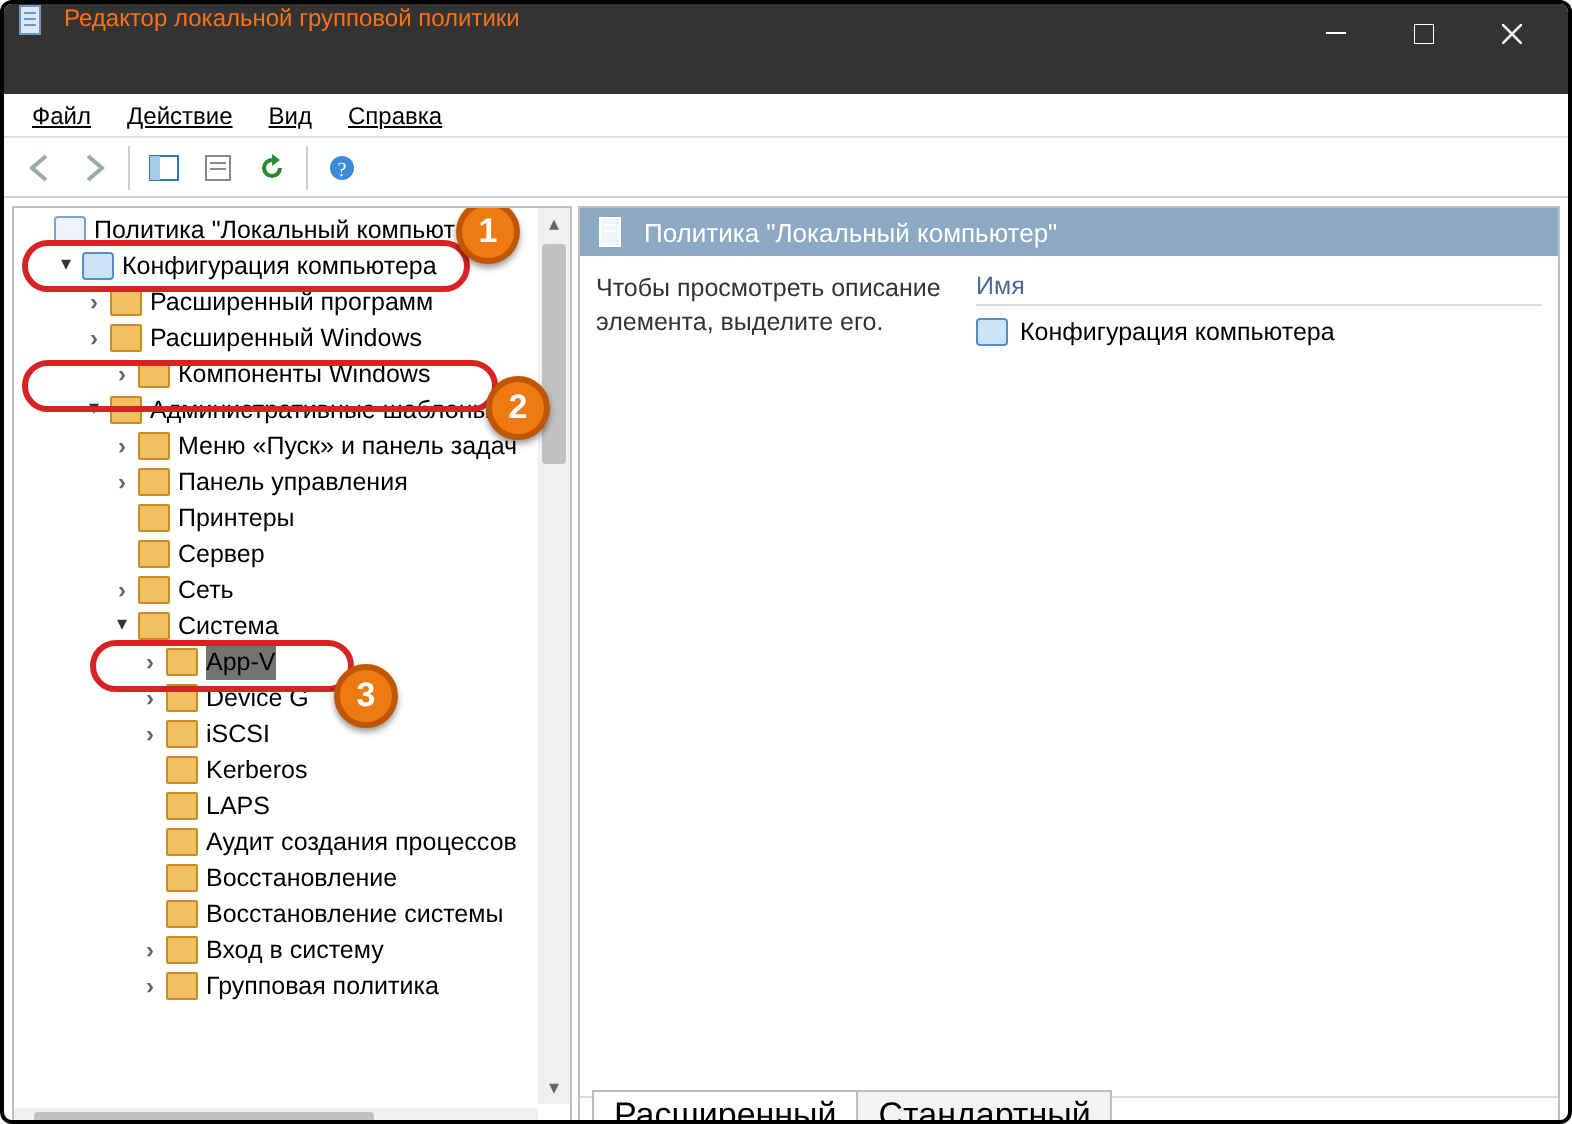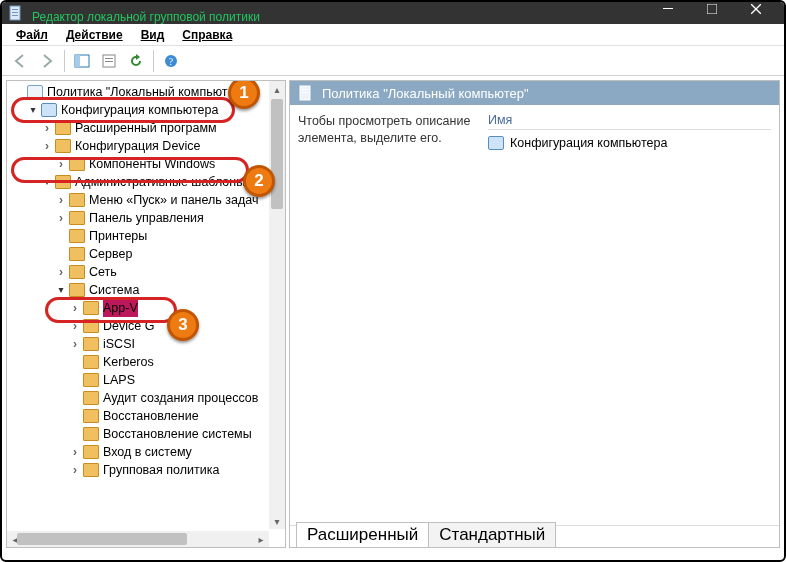--- a/index.html
+++ b/index.html
@@ -9,25 +9,25 @@
     font-size: 12px;
     background: #fff;
     color: #000;
     width: 786px;
     height: 562px;
     overflow: hidden;
     border: 2px solid #000;
     border-radius: 6px;
   }
   .titlebar {
-    height: 22px;
+    height: 45px;
     background: #333;
-    color: #22c55e;
-    display: flex;
-    align-items: flex-end;
+    color: #f97316;
+    display: flex;
+    align-items: flex-start;
     padding: 0 6px;
     font-size: 12px;
   }
   .titlebar .title-icon { margin-right: 8px; }
   .titlebar .title-text { flex: 1; }
   .title-btn {
     width: 44px; height: 30px;
     display: flex; align-items: center; justify-content: center;
     color: #fff;
   }
@@ -36,21 +36,20 @@
     display: flex;
     align-items: center;
     padding: 0 6px;
     gap: 2px;
     border-bottom: 1px solid #e0e0e0;
     background: #fff;
   }
   .menubar .menu-item {
     padding: 2px 8px;
     cursor: default;
-    font-weight: bold;
   }
   .menubar .menu-item .accel { text-decoration: underline; }
   .toolbar {
     height: 30px;
     display: flex;
     align-items: center;
     padding: 2px 6px;
     gap: 3px;
     border-bottom: 1px solid #d0d0d0;
     background: #fff;
@@ -109,21 +108,21 @@
   .ticon.computer {
     background: #cde3f7; border: 1px solid #5a8dbf;
     border-radius: 2px;
   }
   .tree-row .lbl { white-space: nowrap; }
   .indent1 { padding-left: 14px; }
   .indent2 { padding-left: 28px; }
   .indent3 { padding-left: 42px; }
   .indent4 { padding-left: 56px; }
   .selected {
-    background: #be185d;
+    background: #737373;
   }
   .left-scroll {
     position: absolute; right: 0; top: 0; bottom: 18px; width: 16px;
     background: #f0f0f0;
   }
   .left-hscroll {
     position: absolute; left: 0; right: 16px; bottom: 0; height: 16px;
     background: #f0f0f0;
   }
   .scroll-thumb {
@@ -321,21 +320,21 @@
 
       <div class="tree-row indent2">
         <span class="chev closed"></span>
         <span class="ticon"></span>
         <span class="lbl">Расширенный программ</span>
       </div>
 
       <div class="tree-row indent2">
         <span class="chev closed"></span>
         <span class="ticon"></span>
-        <span class="lbl">Конфигурация Device</span>
+        <span class="lbl">Расширенный Windows</span>
       </div>
 
       <div class="tree-row indent3">
         <span class="chev closed"></span>
         <span class="ticon"></span>
         <span class="lbl">Компоненты Windows</span>
       </div>
 
       <div class="tree-row indent2">
         <span class="chev open"></span>

